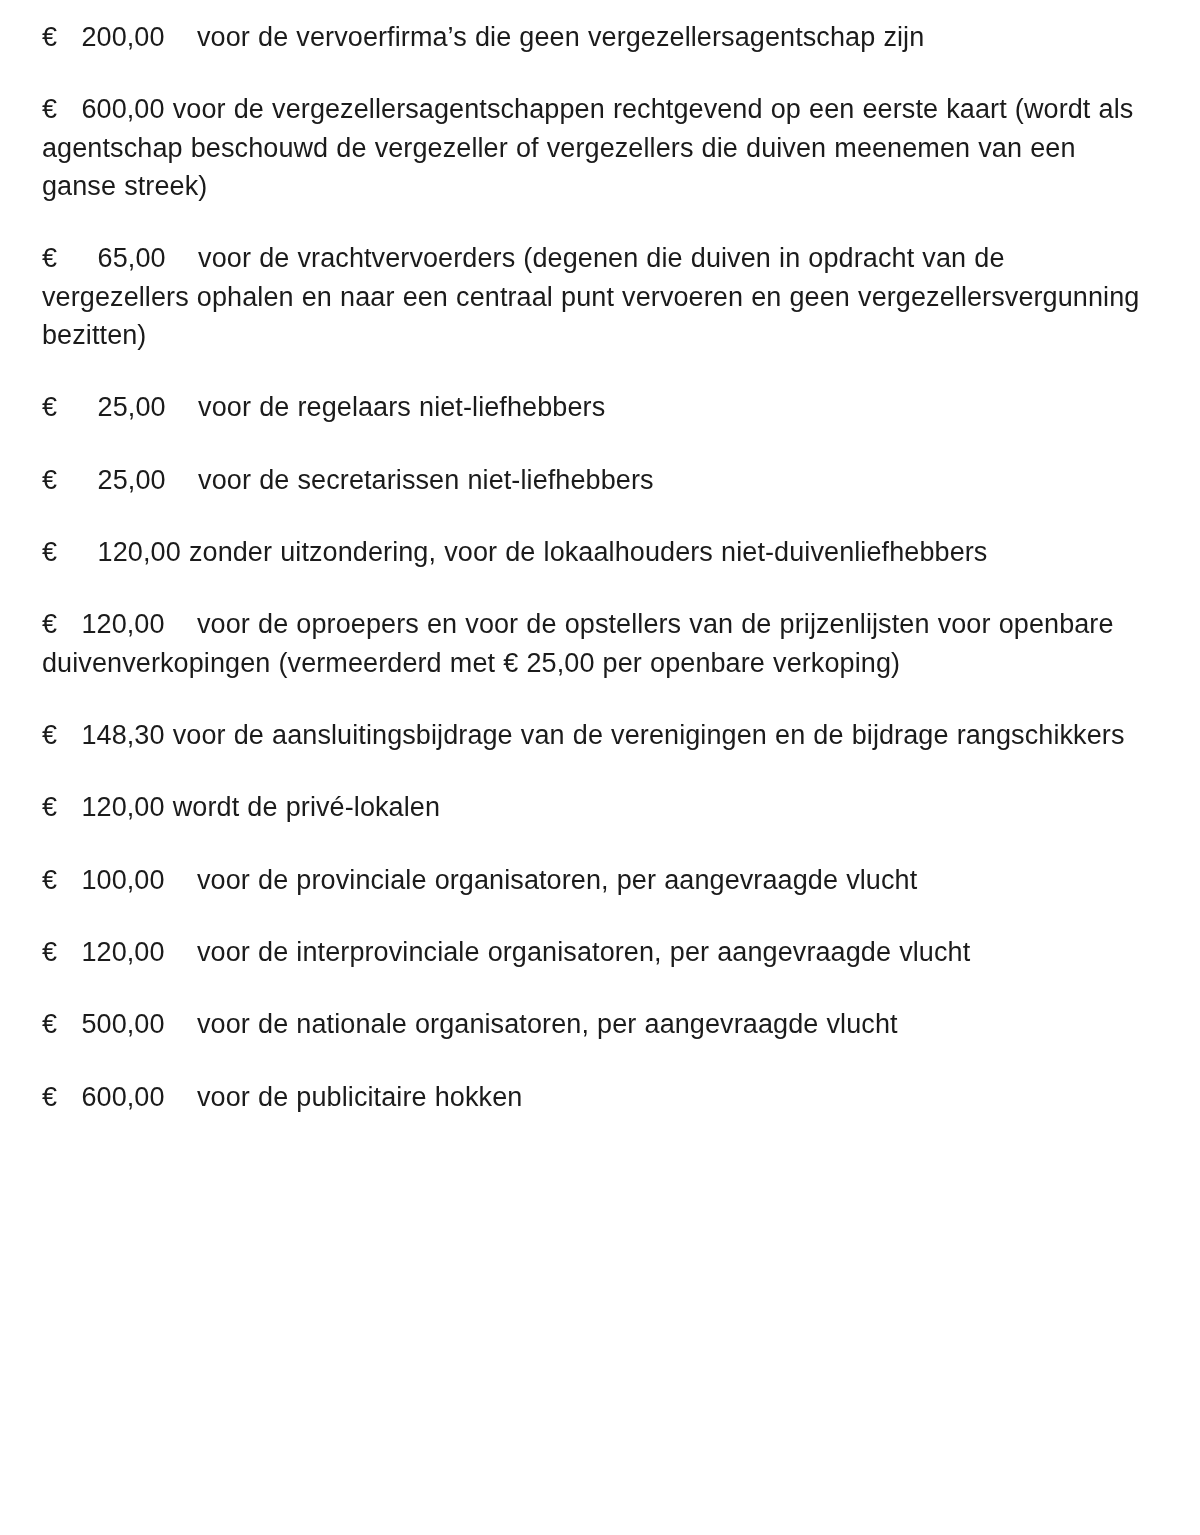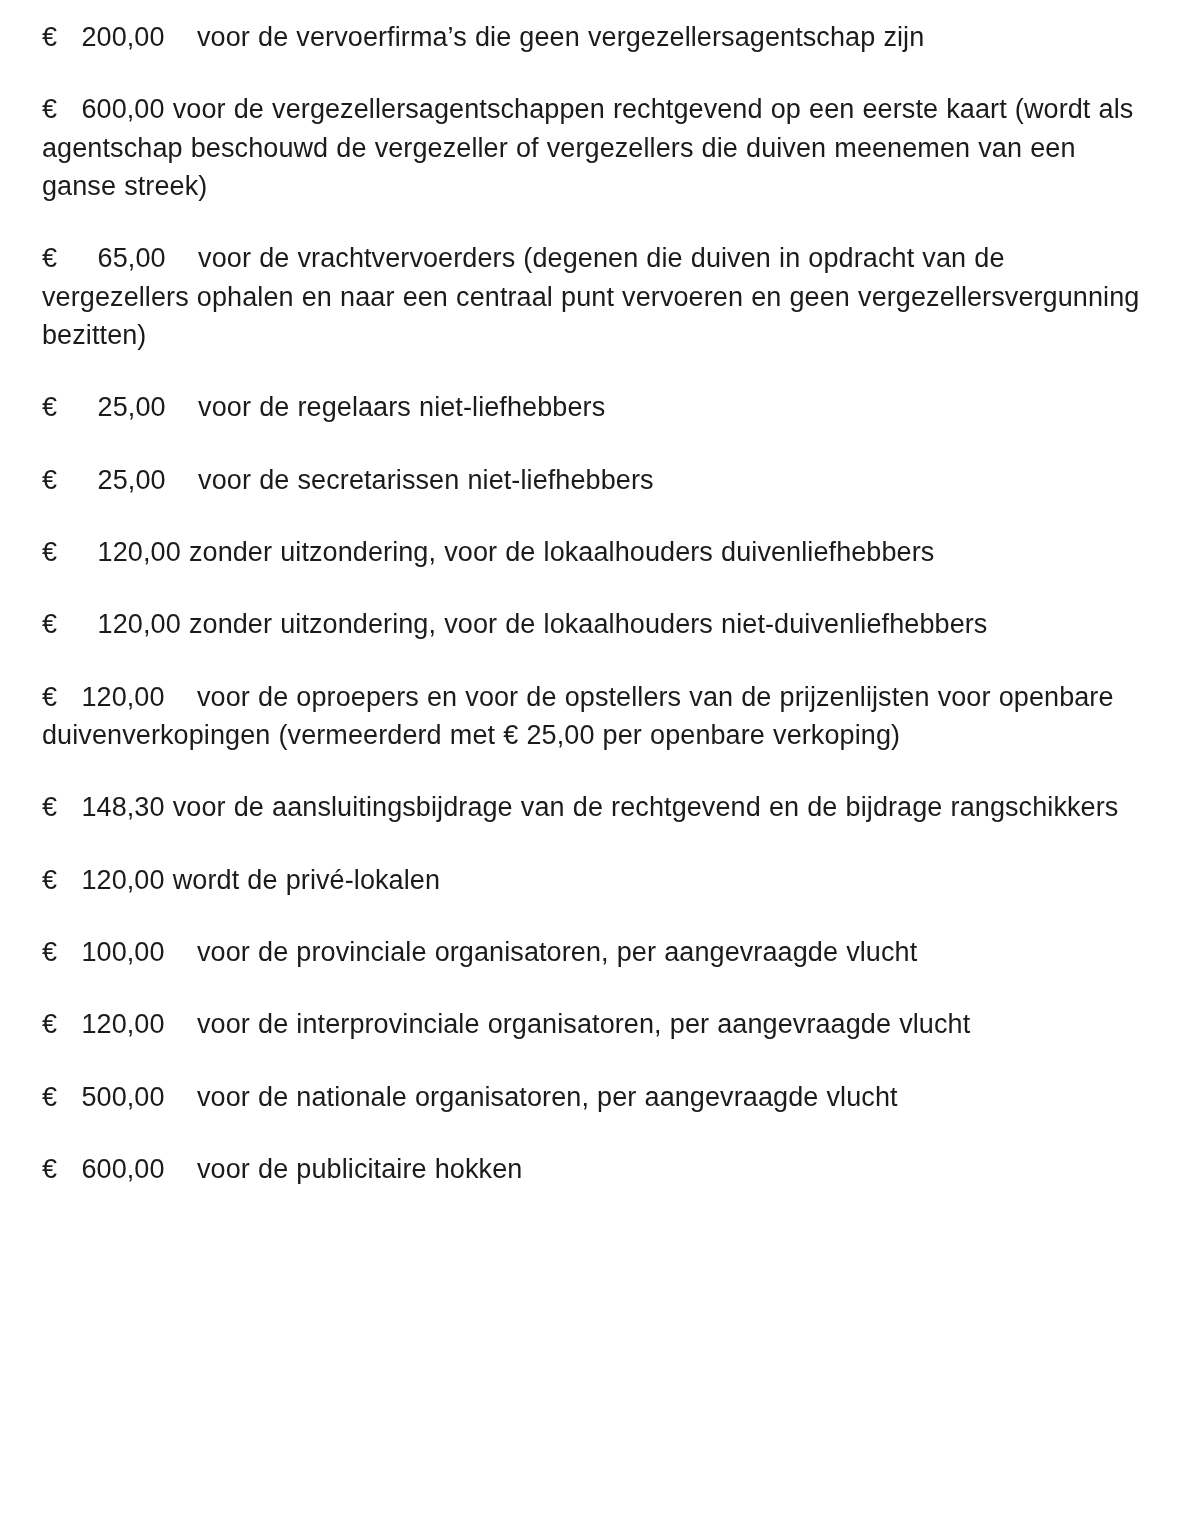--- a/index.html
+++ b/index.html
@@ -57,34 +57,31 @@
   </p>
 
   <p class="entry">
     <span class="amount">€     25,00    </span><span class="desc">voor de regelaars niet-liefhebbers</span>
   </p>
 
   <p class="entry">
     <span class="amount">€     25,00    </span><span class="desc">voor de secretarissen niet-liefhebbers</span>
   </p>
 
-  <p class="entry">
-    <span class="amount">€     120,00 </span><span class="desc">zonder uitzondering, voor de lokaalhouders duivenliefhebbers</span>
-  </p>
 
   <p class="entry">
     <span class="amount">€     120,00 </span><span class="desc">zonder uitzondering, voor de lokaalhouders niet-duivenliefhebbers</span>
   </p>
 
   <p class="entry">
     <span class="amount">€   120,00    </span><span class="desc">voor de oproepers en voor de opstellers van de prijzenlijsten voor openbare duivenverkopingen (vermeerderd met € 25,00 per openbare verkoping)</span>
   </p>
 
   <p class="entry">
-    <span class="amount">€   148,30 </span><span class="desc">voor de aansluitingsbijdrage van de rechtgevend en de bijdrage rangschikkers</span>
+    <span class="amount">€   148,30 </span><span class="desc">voor de aansluitingsbijdrage van de verenigingen en de bijdrage rangschikkers</span>
   </p>
 
   <p class="entry">
     <span class="amount">€   120,00 </span><span class="desc">wordt de privé-lokalen</span>
   </p>
 
   <p class="entry">
     <span class="amount">€   100,00    </span><span class="desc">voor de provinciale organisatoren, per aangevraagde vlucht</span>
   </p>
 

